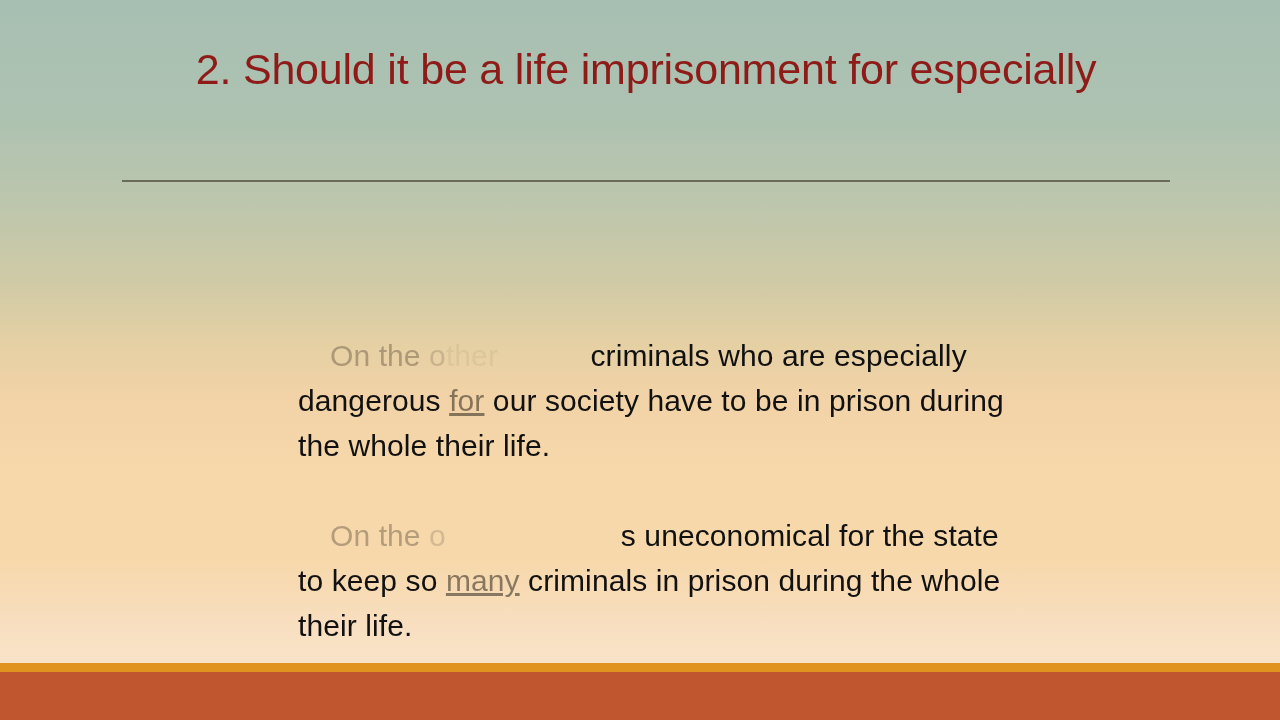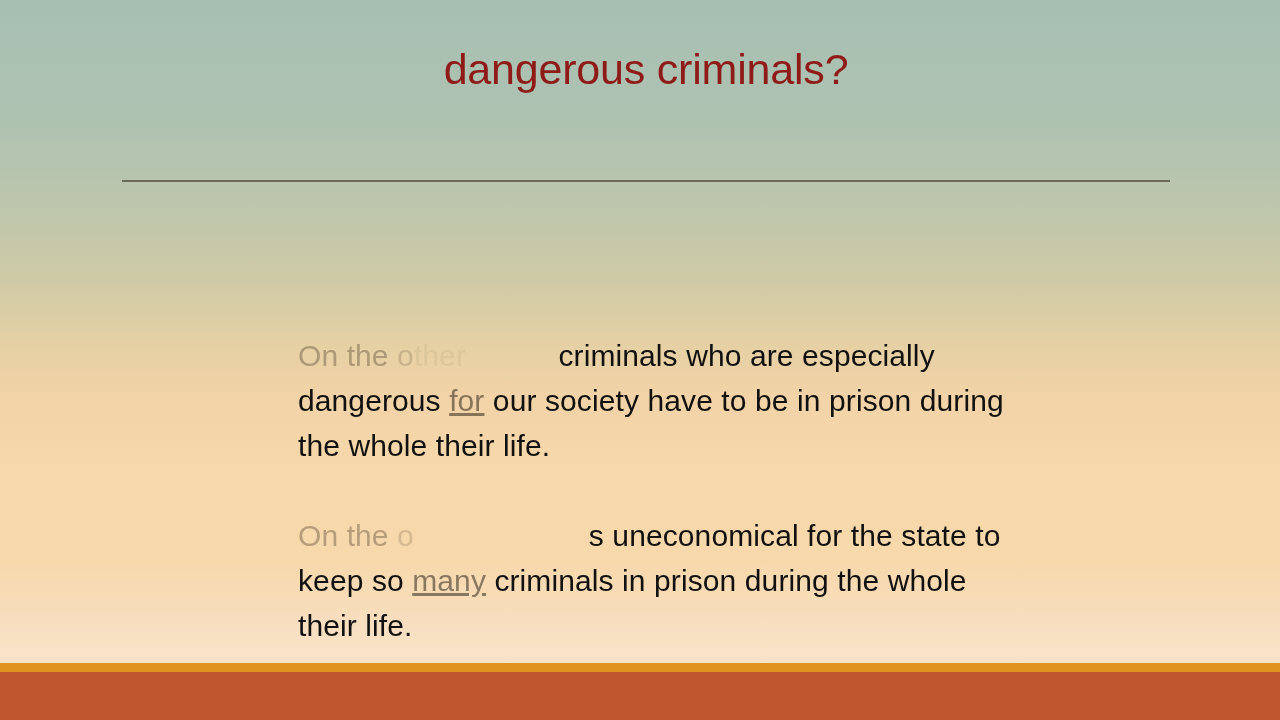--- a/index.html
+++ b/index.html
@@ -69,21 +69,21 @@
     font-size: 30px;
     line-height: 45px;
     color: #111111;
     letter-spacing: 0.1px;
   }
   .para + .para {
     margin-top: 45px;
   }
 
   
-  .fade-strong { color: rgba(90, 74, 56, 0.42); }
+  .fade-strong { color: rgba(90, 74, 56, 0.42); margin-left: 32px; }
   .fade-mid    { color: rgba(110, 92, 70, 0.26); }
   .fade-weak   { color: rgba(120, 104, 80, 0.10); }
   .fade-gone   { color: rgba(120, 104, 80, 0.00); }
   .fade-light  { color: rgba(26, 20, 12, 0.50); text-decoration: underline; }
 
   
   .bar-gold {
     position: absolute;
     left: 0;
     top: 663px;
@@ -99,21 +99,21 @@
     height: 48px;
     background: #bf5630;
   }
 </style>
 </head>
 <body>
 
 <div class="slide">
 
   <div class="title-block">
-    <div class="title-line">dangerous criminals?</div>
+    <div class="title-line">2. Should it be a life imprisonment for especially</div>
   </div>
 
   <div class="title-rule"></div>
 
   <div class="body-block">
 
     <p class="para"><span class="fade-strong">On the </span><span class="fade-mid">o</span><span class="fade-weak">ther</span><span class="fade-gone"> hand,</span><span> criminals who are especially dangerous </span><span class="fade-light">for</span><span> our society have to be in prison during the whole their life.</span></p>
 
     <p class="para"><span class="fade-strong">On the </span><span class="fade-mid">o</span><span class="fade-gone">ther hand, it i</span><span>s uneconomical for the state to keep so </span><span class="fade-light">many</span><span> criminals in prison during the whole their life.</span></p>
 

